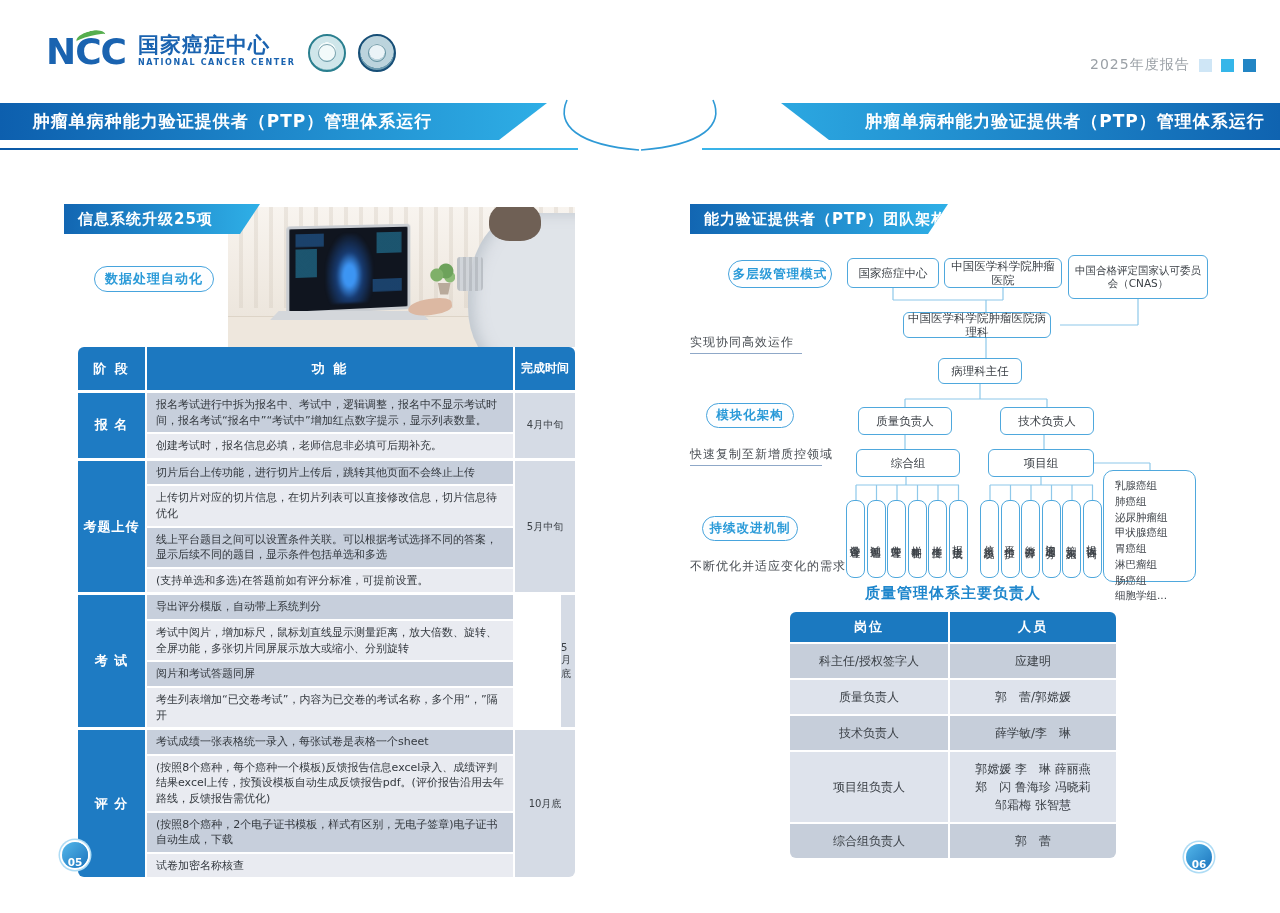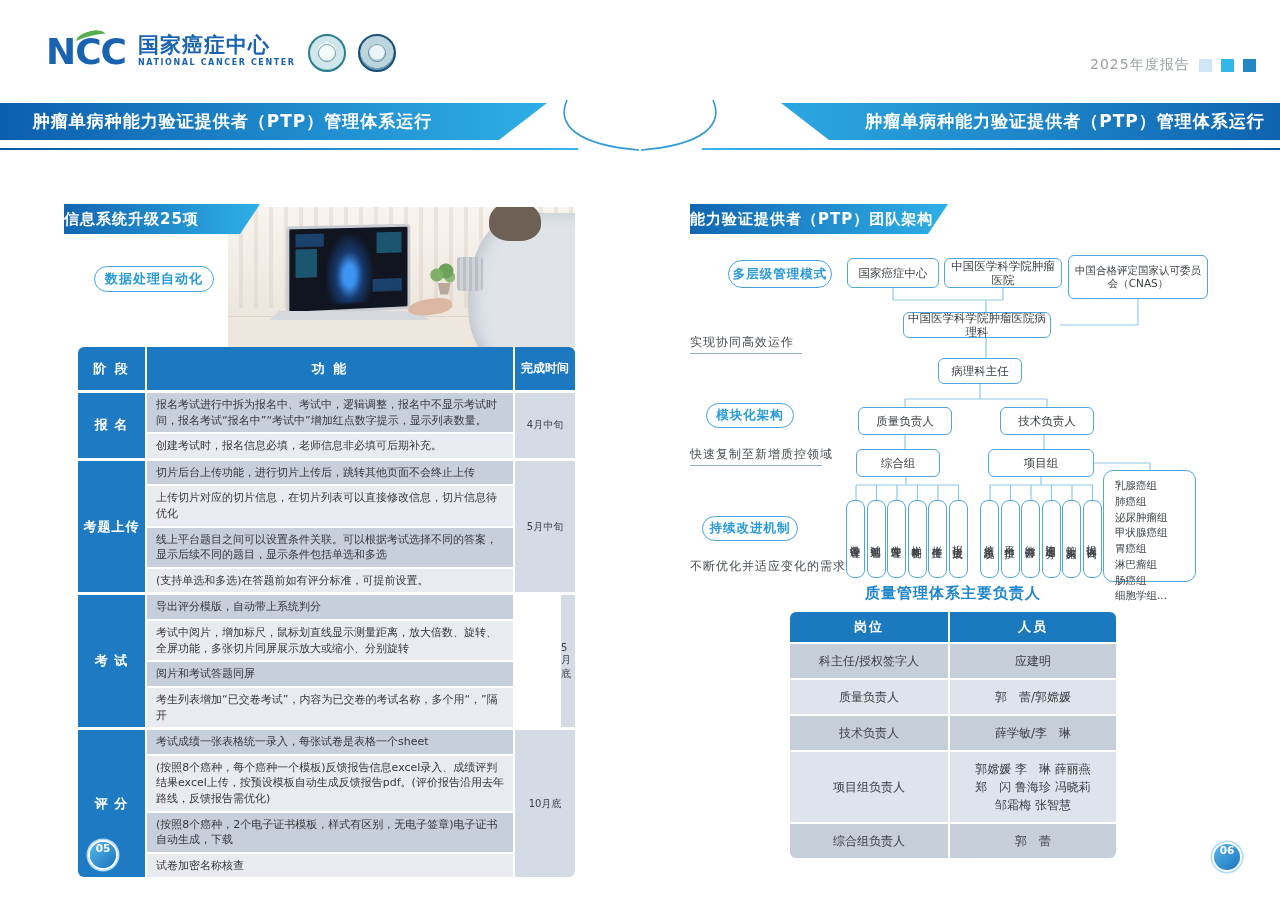--- a/index.html
+++ b/index.html
@@ -24,21 +24,21 @@
 
   
   .banner { position:absolute; top:103px; height:37px; color:#fff; font-size:17px; font-weight:bold; letter-spacing:1px; display:flex; align-items:center; }
   .banner-l { left:0; width:560px; background:linear-gradient(90deg,#0d5fae,#2fb0e7); clip-path:polygon(0 0,547px 0,499px 100%,0 100%); justify-content:center; padding-right:95px; }
   .banner-r { left:720px; width:560px; background:linear-gradient(90deg,#2fb0e7,#0f63b0); clip-path:polygon(61px 0,100% 0,100% 100%,109px 100%); justify-content:center; padding-left:130px; }
   .underline-l { position:absolute; left:0; top:148px; width:578px; height:2px; background:linear-gradient(90deg,#0a57a5,#3ab5ea); }
   .underline-r { position:absolute; left:702px; top:148px; width:578px; height:2px; background:linear-gradient(90deg,#3ab5ea,#0a57a5); }
   .curve-svg { position:absolute; overflow:visible; }
 
   
-  .section-tag { position:absolute; height:30px; background:linear-gradient(90deg,#1266b2,#2fb0e7); clip-path:polygon(0 0,100% 0,calc(100% - 20px) 100%,0 100%); color:#fff; font-size:15px; font-weight:bold; letter-spacing:1px; display:flex; align-items:center; }
+  .section-tag { position:absolute; height:30px; background:linear-gradient(90deg,#1266b2,#2fb0e7); clip-path:polygon(0 0,100% 0,calc(100% - 20px) 100%,0 100%); color:#fff; font-size:15px; font-weight:bold; letter-spacing:1px; display:flex; align-items:center; padding-left:14px; }
 
   
   .pill { position:absolute; border:1.4px solid #47a4dd; border-radius:999px; color:#2a9ad8; font-size:12.5px; font-weight:bold; display:flex; align-items:center; justify-content:center; background:#fdfeff; letter-spacing:1px; }
   .note { position:absolute; font-size:12px; color:#4a4f55; letter-spacing:1px; }
   .note-line { position:absolute; height:1px; background:#8fa8c8; }
 
   
   .photo { position:absolute; left:228px; top:207px; width:347px; height:140px; background:linear-gradient(180deg,#f8f4ef 0%,#f0eae2 55%,#e9e2d8 100%); overflow:hidden; }
   .curtains { position:absolute; inset:0 0 28% 0; background:repeating-linear-gradient(90deg, rgba(255,255,255,0) 0 11px, rgba(210,201,189,.35) 11px 15px); }
   .desk { position:absolute; left:0; bottom:0; width:100%; height:22%; background:#eee7dd; border-top:1px solid #ddd4c7; }
@@ -78,21 +78,21 @@
 
   
   .staff-title { position:absolute; left:790px; top:584px; width:326px; text-align:center; font-size:15px; font-weight:bold; color:#1e86cc; letter-spacing:1px; }
   .stable { position:absolute; left:790px; top:612px; width:326px; display:grid; grid-template-columns:158px 166px; gap:2px; border-radius:6px; overflow:hidden; }
   .st-hcell { background:#1b79c0; color:#fff; font-size:13px; font-weight:bold; letter-spacing:2px; height:30px; display:flex; align-items:center; justify-content:center; }
   .st-cell { font-size:12px; color:#3b4046; display:flex; align-items:center; justify-content:center; text-align:center; padding:8px 6px; white-space:pre-line; line-height:1.5; }
   .st-cell.dark { background:#c6ceda; }
   .st-cell.light { background:#dee3ec; }
 
   
-  .pagedot { position:absolute; width:26px; height:26px; border-radius:50%; background:linear-gradient(135deg,#54b7ea,#1b74bd); color:#fff; font-size:10.5px; font-weight:bold; display:flex; align-items:flex-start; justify-content:center; box-shadow:0 0 0 2px #fff, 0 0 0 3.5px #aedcf5;margin-left:28px; }
+  .pagedot { position:absolute; width:26px; height:26px; border-radius:50%; background:linear-gradient(135deg,#54b7ea,#1b74bd); color:#fff; font-size:10.5px; font-weight:bold; display:flex; align-items:flex-end; justify-content:center; box-shadow:0 0 0 2px #fff, 0 0 0 3.5px #aedcf5; }
 </style>
 </head>
 <body>
 
 <div class="page">
 
   <div class="logo-row">
     <div class="ncc-wordmark">
       <span>NCC</span>
       <span class="ncc-swoosh"></span>
@@ -229,21 +229,21 @@
                M249 211 H305 M305 211 V218" stroke="#8ec8ea" stroke-width="1.2" fill="none"></path>
     </svg>
 
     <div class="obox" style="left:2px;top:6px;width:92px;height:30px;">国家癌症中心</div>
     <div class="obox" style="left:99px;top:6px;width:118px;height:30px;">中国医学科学院肿瘤医院</div>
     <div class="obox sm-font" style="left:223px;top:3px;width:140px;height:44px;">中国合格评定国家认可委员会（CNAS）</div>
     <div class="obox" style="left:58px;top:60px;width:148px;height:26px;">中国医学科学院肿瘤医院病理科</div>
     <div class="obox" style="left:93px;top:106px;width:84px;height:26px;">病理科主任</div>
     <div class="obox" style="left:13px;top:155px;width:94px;height:28px;">质量负责人</div>
     <div class="obox" style="left:155px;top:155px;width:94px;height:28px;">技术负责人</div>
-    <div class="obox" style="left:11px;top:197px;width:84px;height:28px;">综合组</div>
+    <div class="obox" style="left:11px;top:197px;width:104px;height:28px;">综合组</div>
     <div class="obox" style="left:143px;top:197px;width:106px;height:28px;">项目组</div>
 
     <div class="vbox" style="left:1px;top:248px;width:19px;height:78px;">设备管理</div>
     <div class="vbox" style="left:21.5px;top:248px;width:19px;height:78px;">试剂管理</div>
     <div class="vbox" style="left:42px;top:248px;width:19px;height:78px;">文件管理</div>
     <div class="vbox" style="left:62.5px;top:248px;width:19px;height:78px;">样本制备</div>
     <div class="vbox" style="left:83px;top:248px;width:19px;height:78px;">样本上传</div>
     <div class="vbox" style="left:103.5px;top:248px;width:19px;height:78px;">报告生成</div>
 
     <div class="vbox" style="left:135px;top:248px;width:19px;height:78px;">信息系统</div>

